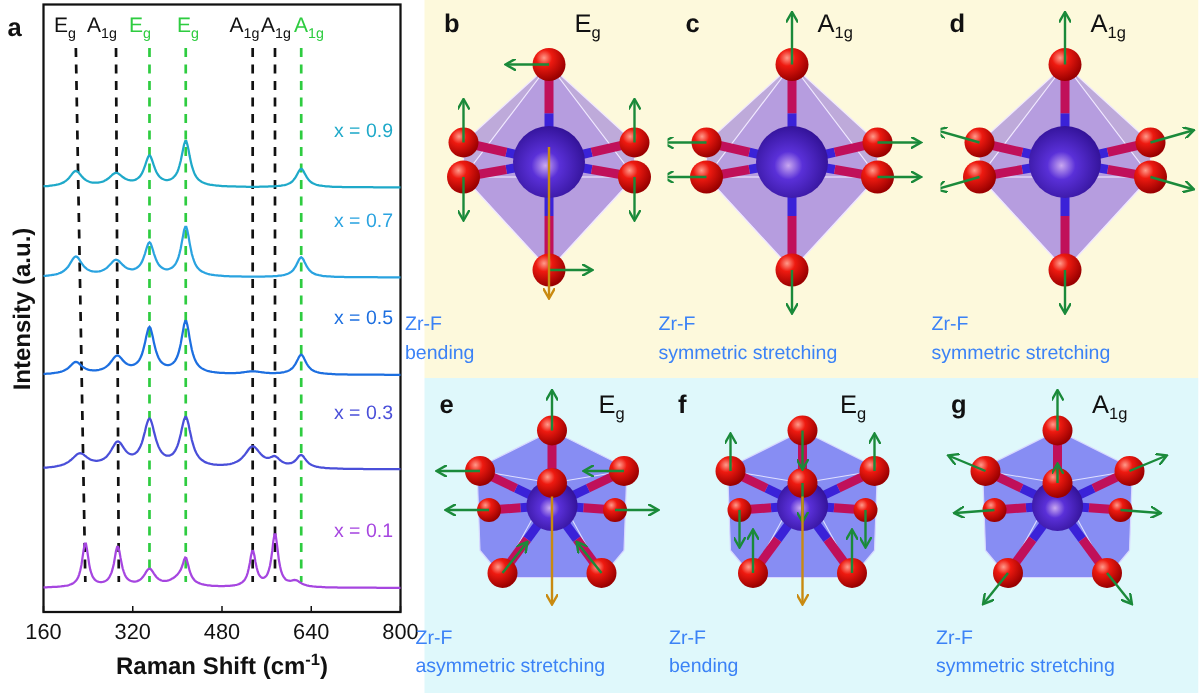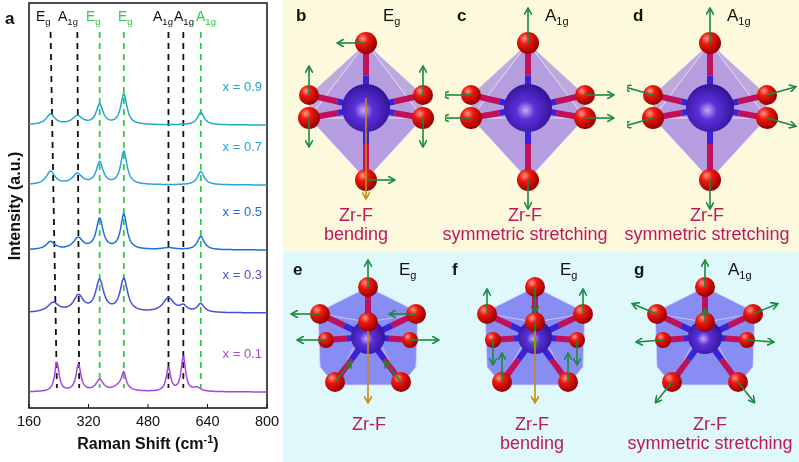--- a/index.html
+++ b/index.html
@@ -6,21 +6,21 @@
   body { width:799px; height:462px; position:relative; overflow:hidden; font-family:"Liberation Sans", sans-serif; }
   #chart-svg { position:absolute; left:0; top:0; }
   .panel-bg { position:absolute; }
   .panel-top { left:283px; top:0; width:516px; height:252px; background:#fdf9dc; }
   .panel-bottom { left:283px; top:252px; width:516px; height:210px; background:#dff8fb; }
   .subpanel { position:absolute; width:172px; }
   .subpanel svg { position:absolute; left:0; top:0; }
   .panel-letter { position:absolute; font-weight:bold; font-size:17px; color:#111; font-family:"Liberation Sans", sans-serif; }
   .mode-sym { position:absolute; font-size:17px; color:#111; }
   .mode-sym sub { font-size:11px; }
-  .caption { position:absolute; width:172px; text-align:center; font-size:18px; color:#be185d; line-height:19px; }
+  .caption { position:absolute; width:172px; text-align:left; font-size:13px; color:#3b82f6; line-height:19px; }
 </style>
 </head>
 <body>
 
 <div class="panel-bg panel-top"></div>
 <div class="panel-bg panel-bottom"></div>
 
 <svg id="chart-svg" width="283" height="462">
   <text x="5" y="24" font-size="17" font-weight="bold" fill="#111">a</text>
   <rect x="29" y="3" width="238" height="405" fill="none" stroke="#111" stroke-width="1.5"></rect>
@@ -250,20 +250,21 @@
       <line x1="43" y1="88" x2="15" y2="88" stroke="#1a8a3a" stroke-width="1.6" marker-end="url(#mG)"></line>
       <line x1="127" y1="88" x2="155" y2="88" stroke="#1a8a3a" stroke-width="1.6" marker-end="url(#mG)"></line>
       <line x1="52" y1="130" x2="68" y2="110" stroke="#1a8a3a" stroke-width="1.6" marker-end="url(#mG)"></line>
       <line x1="118" y1="130" x2="102" y2="110" stroke="#1a8a3a" stroke-width="1.6" marker-end="url(#mG)"></line>
       <line x1="85" y1="79" x2="85" y2="150" stroke="#c98a10" stroke-width="1.6" marker-end="url(#mO)"></line>
     </svg>
   <div class="panel-letter" style="left:10px;top:8px;">e</div>
   <div class="mode-sym" style="left:116px;top:8px;"><span>E</span><sub>g</sub></div>
   <div class="caption" style="left:-6px;top:163px;width:184px;">
       <div>Zr-F</div>
+      <div>asymmetric stretching</div>
     </div>
 </div>
 
 <div class="subpanel" style="left:450px;top:252px;height:210px;">
   <svg width="172" height="210" class="penta">
       <polygon points="85,35 135,60 133,115 118,133 52,133 37,115 35,60" fill="#6a6af0" fill-opacity="0.75" stroke="#d8d8ff" stroke-width="0.8"></polygon>
       <line x1="85" y1="70" x2="85" y2="35" stroke="#e0e0ff" stroke-width="0.7"></line>
       <line x1="85" y1="70" x2="133" y2="62" stroke="#e0e0ff" stroke-width="0.7"></line>
       <line x1="85" y1="70" x2="118" y2="130" stroke="#e0e0ff" stroke-width="0.7"></line>
       <line x1="85" y1="70" x2="52" y2="130" stroke="#e0e0ff" stroke-width="0.7"></line>

